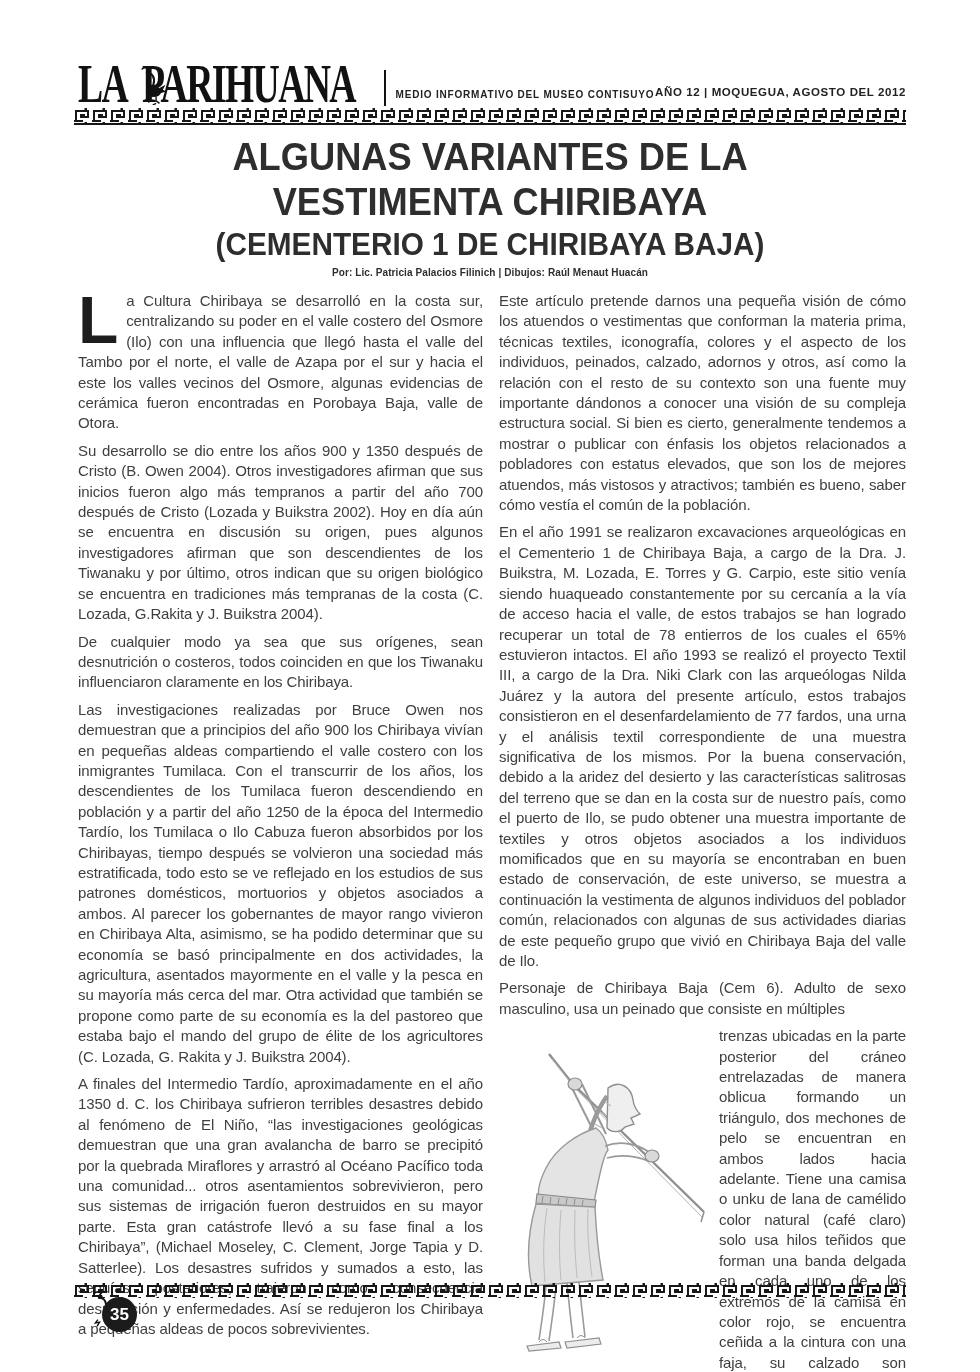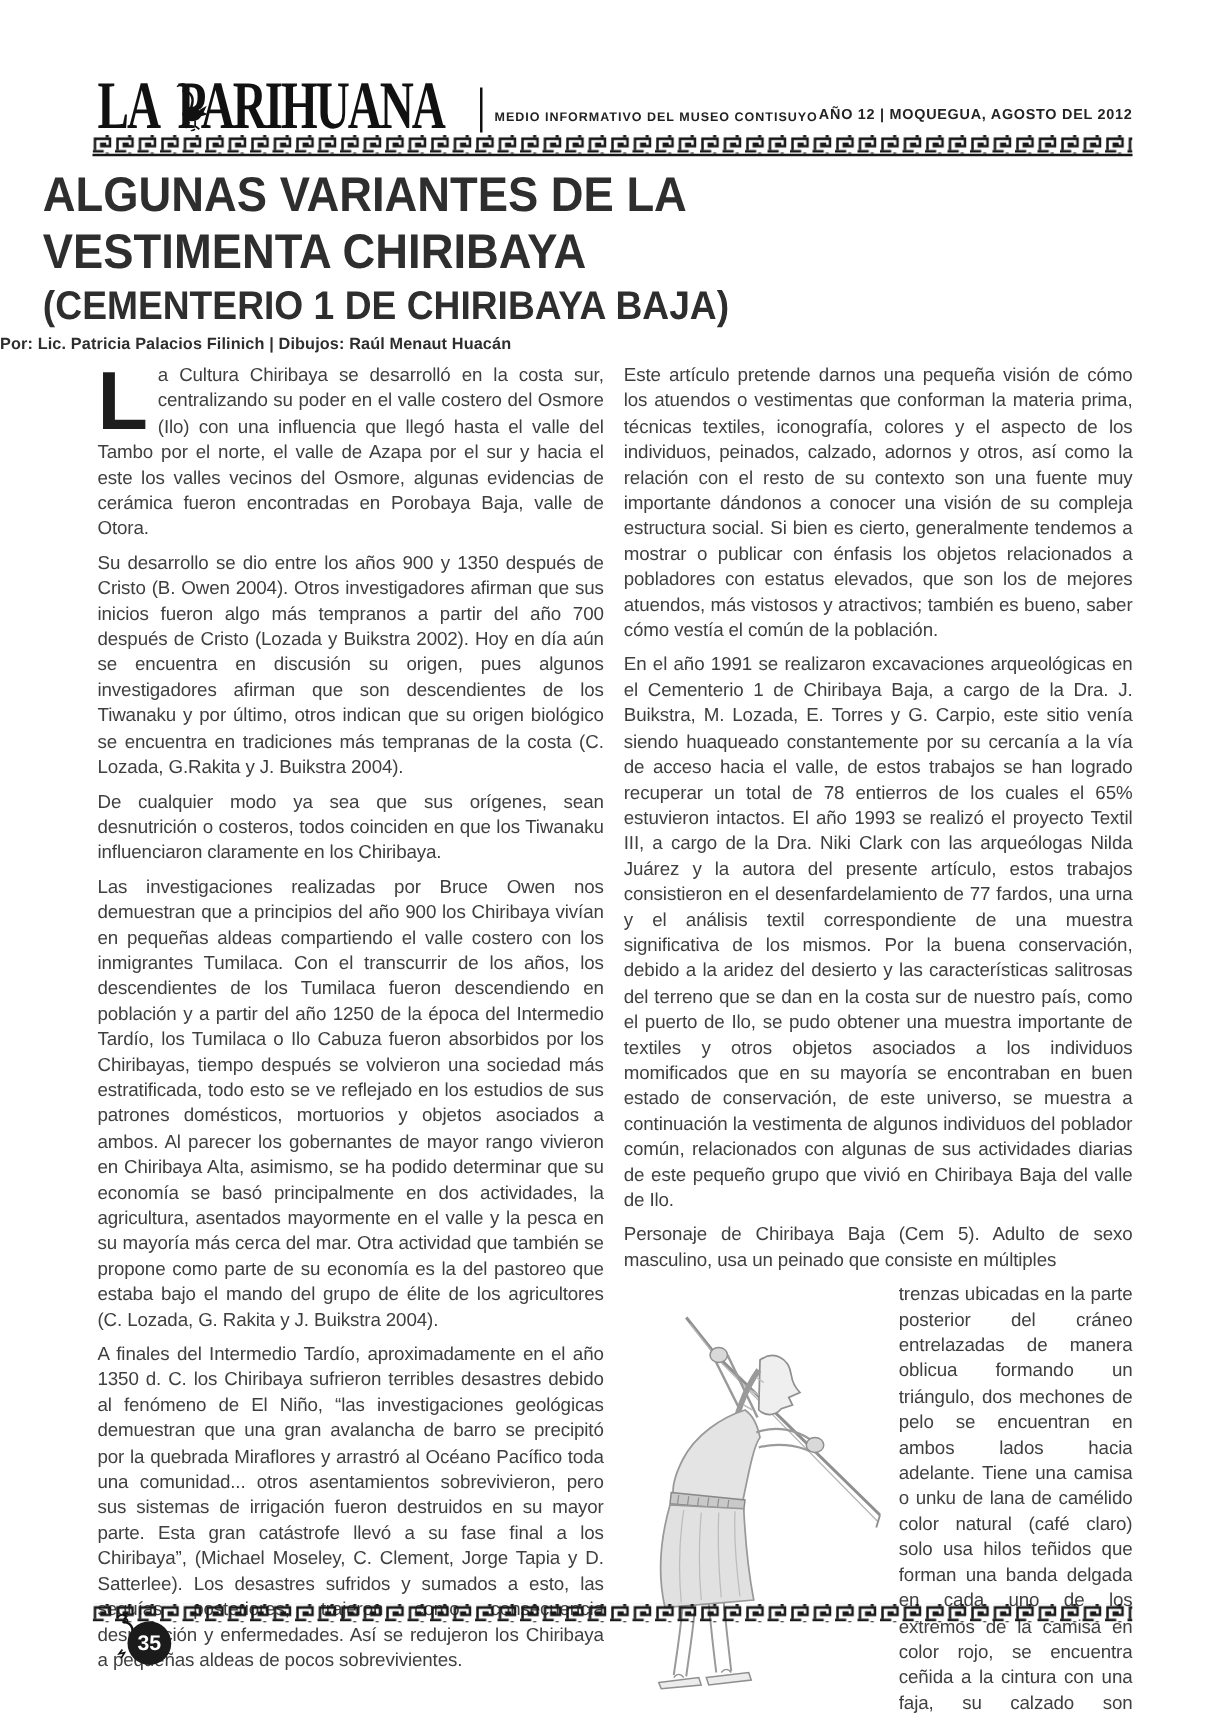--- a/index.html
+++ b/index.html
@@ -25,27 +25,27 @@
   .issue-info{
     margin-left:auto;font-size:11.5px;letter-spacing:0.6px;color:#222;font-weight:700;
     text-transform:uppercase;margin-bottom:10px;white-space:nowrap;
   }
   
   .band{position:absolute;left:74px;right:74px;height:15px;}
   .band.top{top:108px;border-bottom:2px solid #161616;}
   .band.bottom{top:1283px;}
   .band svg{display:block;width:100%;height:100%;}
   
-  .title-block{position:absolute;top:134px;left:0;width:980px;color:#2e2e2e;}
+  .title-block{position:absolute;top:134px;left:0;width:980px;text-align:center;color:#2e2e2e;}
   .title-line{
     font-size:39px;line-height:45px;font-weight:600;letter-spacing:0px;
     transform:scaleX(0.93);transform-origin:center;white-space:nowrap;
   }
   .title-line.sub{font-size:32px;line-height:40px;}
-  .byline{font-size:13px;font-weight:700;color:#2e2e2e;margin-top:3px;letter-spacing:0.1px;}
+  .byline{font-size:10px;font-weight:700;color:#2e2e2e;margin-top:3px;letter-spacing:0.1px;}
   
   .col{position:absolute;top:291px;width:405px;text-align:justify;
        font-size:15px;line-height:20.4px;letter-spacing:-0.1px;}
   .col.left{left:78px;}
   .col.right{left:499px;width:407px;}
   .col p{margin:0 0 7px 0;}
   .dropcap{
     float:left;font-size:66px;line-height:52px;font-weight:700;color:#1d1d1d;
     margin:3px 8px 0 0;font-family:"Liberation Sans",sans-serif;
   }
@@ -111,21 +111,21 @@
     </p>
     <p>Su desarrollo se dio entre los años 900 y 1350 después de Cristo (B. Owen 2004). Otros investigadores afirman que sus inicios fueron algo más tempranos a partir del año 700 después de Cristo (Lozada y Buikstra 2002). Hoy en día aún se encuentra en discusión su origen, pues algunos investigadores afirman que son descendientes de los Tiwanaku y por último, otros indican que su origen biológico se encuentra en tradiciones más tempranas de la costa (C. Lozada, G.Rakita y J. Buikstra 2004).</p>
     <p>De cualquier modo ya sea que sus orígenes, sean desnutrición o costeros, todos coinciden en que los Tiwanaku influenciaron claramente en los Chiribaya.</p>
     <p>Las investigaciones realizadas por Bruce Owen nos demuestran que a principios del año 900 los Chiribaya vivían en pequeñas aldeas compartiendo el valle costero con los inmigrantes Tumilaca. Con el transcurrir de los años, los descendientes de los Tumilaca fueron descendiendo en población y a partir del año 1250 de la época del Intermedio Tardío, los Tumilaca o Ilo Cabuza fueron absorbidos por los Chiribayas, tiempo después se volvieron una sociedad más estratificada, todo esto se ve reflejado en los estudios de sus patrones domésticos, mortuorios y objetos asociados a ambos. Al parecer los gobernantes de mayor rango vivieron en Chiribaya Alta, asimismo, se ha podido determinar que su economía se basó principalmente en dos actividades, la agricultura, asentados mayormente en el valle y la pesca en su mayoría más cerca del mar. Otra actividad que también se propone como parte de su economía es la del pastoreo que estaba bajo el mando del grupo de élite de los agricultores (C. Lozada, G. Rakita y J. Buikstra 2004).</p>
     <p>A finales del Intermedio Tardío, aproximadamente en el año 1350 d. C. los Chiribaya sufrieron terribles desastres debido al fenómeno de El Niño, “las investigaciones geológicas demuestran que una gran avalancha de barro se precipitó por la quebrada Miraflores y arrastró al Océano Pacífico toda una comunidad... otros asentamientos sobrevivieron, pero sus sistemas de irrigación fueron destruidos en su mayor parte. Esta gran catástrofe llevó a su fase final a los Chiribaya”, (Michael Moseley, C. Clement, Jorge Tapia y D. Satterlee). Los desastres sufridos y sumados a esto, las sequías posteriores, trajeron como consecuencia desnutrición y enfermedades. Así se redujeron los Chiribaya a pequeñas aldeas de pocos sobrevivientes.</p>
   </div>
 
   <div class="col right">
     <p>Este artículo pretende darnos una pequeña visión de cómo los atuendos o vestimentas que conforman la materia prima, técnicas textiles, iconografía, colores y el aspecto de los individuos, peinados, calzado, adornos y otros, así como la relación con el resto de su contexto son una fuente muy importante dándonos a conocer una visión de su compleja estructura social. Si bien es cierto, generalmente tendemos a mostrar o publicar con énfasis los objetos relacionados a pobladores con estatus elevados, que son los de mejores atuendos, más vistosos y atractivos; también es bueno, saber cómo vestía el común de la población.</p>
     <p>En el año 1991 se realizaron excavaciones arqueológicas en el Cementerio 1 de Chiribaya Baja, a cargo de la Dra. J. Buikstra, M. Lozada, E. Torres y G. Carpio, este sitio venía siendo huaqueado constantemente por su cercanía a la vía de acceso hacia el valle, de estos trabajos se han logrado recuperar un total de 78 entierros de los cuales el 65% estuvieron intactos. El año 1993 se realizó el proyecto Textil III, a cargo de la Dra. Niki Clark con las arqueólogas Nilda Juárez y la autora del presente artículo, estos trabajos consistieron en el desenfardelamiento de 77 fardos, una urna y el análisis textil correspondiente de una muestra significativa de los mismos. Por la buena conservación, debido a la aridez del desierto y las características salitrosas del terreno que se dan en la costa sur de nuestro país, como el puerto de Ilo, se pudo obtener una muestra importante de textiles y otros objetos asociados a los individuos momificados que en su mayoría se encontraban en buen estado de conservación, de este universo, se muestra a continuación la vestimenta de algunos individuos del poblador común, relacionados con algunas de sus actividades diarias de este pequeño grupo que vivió en Chiribaya Baja del valle de Ilo.</p>
-    <p>Personaje de Chiribaya Baja (Cem 5). Adulto de sexo masculino, usa un peinado que consiste en múltiples</p>
+    <p>Personaje de Chiribaya Baja (Cem 6). Adulto de sexo masculino, usa un peinado que consiste en múltiples</p>
     <p class="wrap-para">
       <span class="illus">
         <svg viewBox="0 0 210 332" xmlns="http://www.w3.org/2000/svg">
 
           <polyline points="50,26 73,55 205,184" fill="none" stroke="#8f8f8f" stroke-width="2.4"></polyline>
           <polyline points="53,31 75,59 203,189" fill="none" stroke="#b5b5b5" stroke-width="1"></polyline>
           <path d="M205 184 l-3 10" stroke="#8f8f8f" stroke-width="1.5" fill="none"></path>
 
           <path d="M97 108 L73 60 M107 106 L83 56" stroke="#9a9a9a" stroke-width="2" fill="none"></path>
           <ellipse cx="76" cy="56" rx="7" ry="6" fill="#d9d9d9" stroke="#8f8f8f" stroke-width="1.2"></ellipse>

